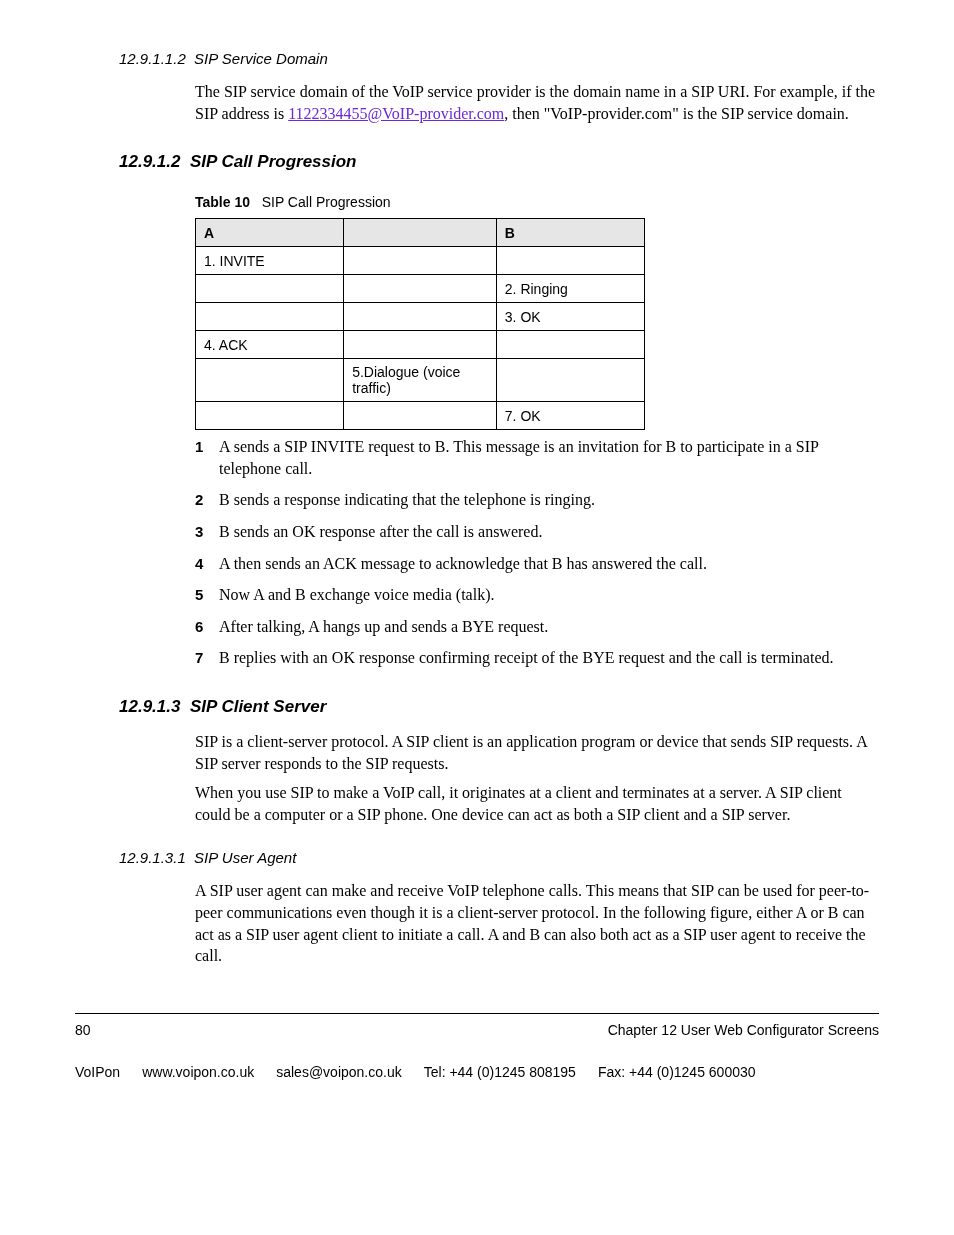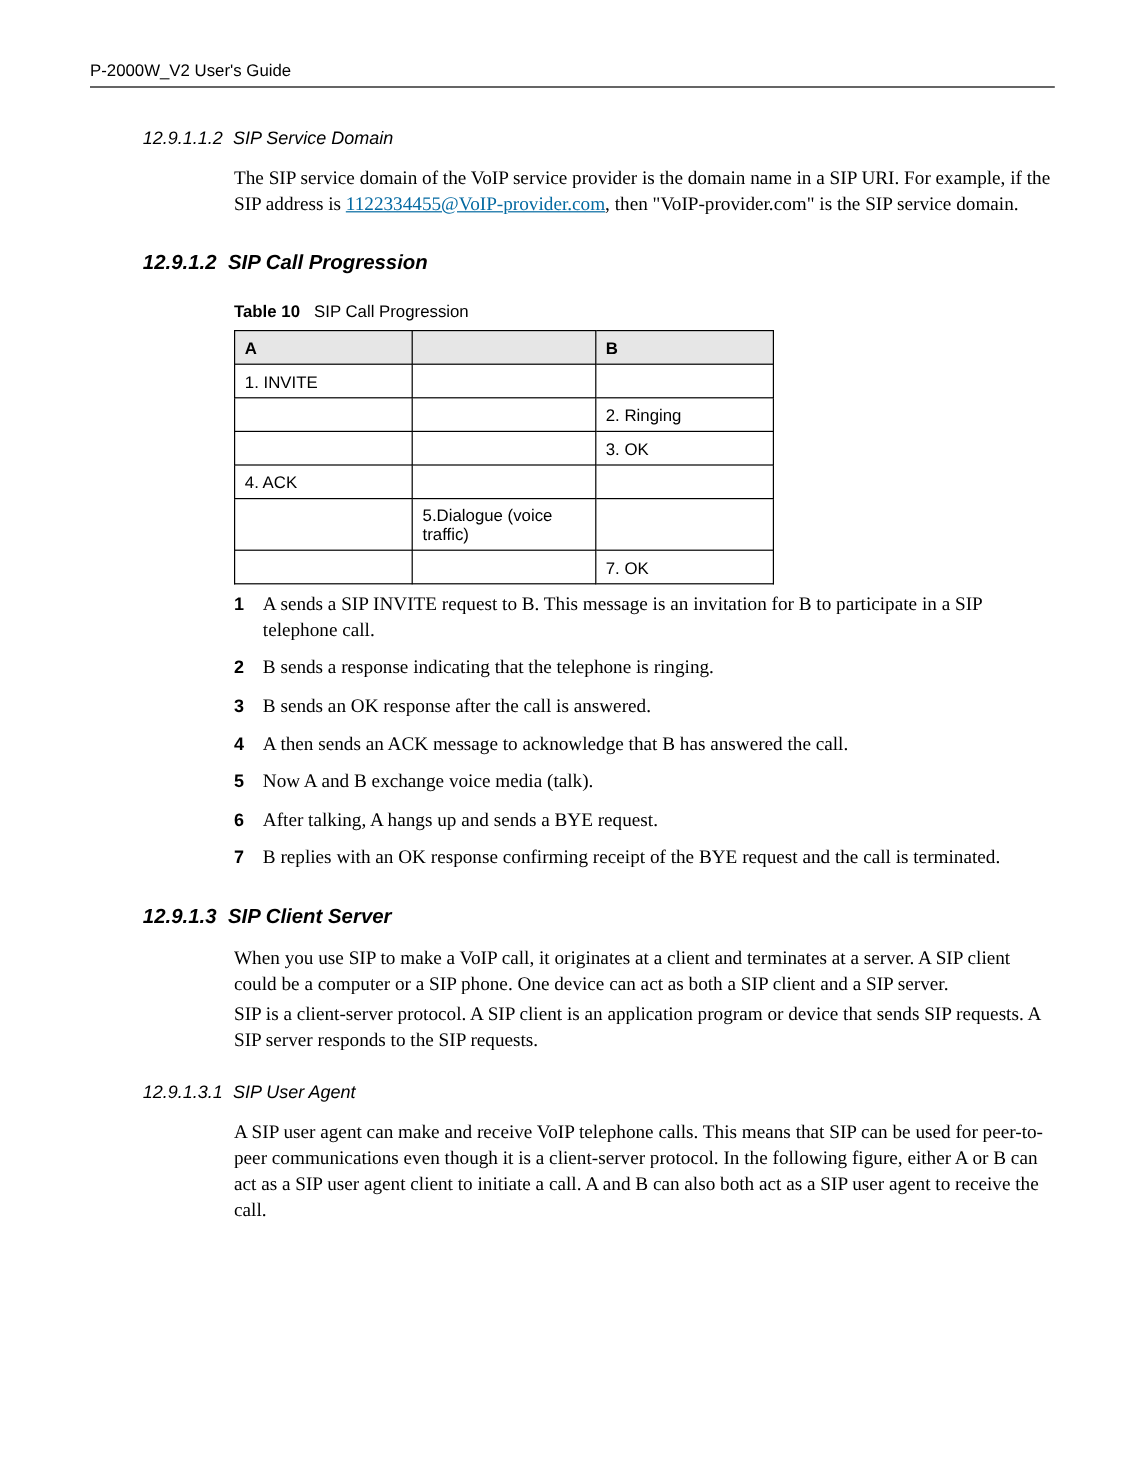--- a/index.html
+++ b/index.html
@@ -35,21 +35,21 @@
     font-size: 17px;
     margin: 28px 0 14px 0;
     padding-left: 44px;
     font-style: italic;
   }
   .body-para {
     margin: 0 0 4px 0;
     padding-left: 120px;
     line-height: 1.35;
   }
-  a.inline-link { color: #0369a1; text-decoration: underline; }
+  a.inline-link { color: #6d28d9; text-decoration: underline; }
   .table-caption {
     font-family: Arial, Helvetica, sans-serif;
     font-size: 14px;
     padding-left: 120px;
     margin: 22px 0 8px 0;
   }
   .table-caption b { font-weight: 700; text-align: center; }
   table.sip {
     border-collapse: collapse;
     margin-left: 120px;
@@ -102,21 +102,20 @@
     margin-top: 26px;
     display: flex;
     gap: 22px;
   }
 </style>
 </head>
 <body>
 
 <div class="page">
 
-  <div class="running-header">P-2000W_V2 User's Guide</div>
 
   <div class="h4">
     <span>12.9.1.1.2</span>&nbsp;&nbsp;<span>SIP Service Domain</span>
   </div>
   <p class="body-para">
     <span>The SIP service domain of the VoIP service provider is the domain name in a SIP URI. For example, if the SIP address is </span><a class="inline-link">1122334455@VoIP-provider.com</a><span>, then "VoIP-provider.com" is the SIP service domain.</span>
   </p>
 
   <div class="h3">
     <span>12.9.1.2</span>&nbsp;&nbsp;<span>SIP Call Progression</span>
@@ -174,23 +173,34 @@
     <li>B sends an OK response after the call is answered.</li>
     <li>A then sends an ACK message to acknowledge that B has answered the call.</li>
     <li>Now A and B exchange voice media (talk).</li>
     <li>After talking, A hangs up and sends a BYE request.</li>
     <li>B replies with an OK response confirming receipt of the BYE request and the call is terminated.</li>
   </ol>
 
   <div class="h3">
     <span>12.9.1.3</span>&nbsp;&nbsp;<span>SIP Client Server</span>
   </div>
+  <p class="body-para">SIP is a client-server protocol. A SIP client is an application program or device that sends SIP requests. A SIP server responds to the SIP requests.</p>
   <p class="body-para" style="margin-top:8px">When you use SIP to make a VoIP call, it originates at a client and terminates at a server. A SIP client could be a computer or a SIP phone. One device can act as both a SIP client and a SIP server.</p>
-  <p class="body-para">SIP is a client-server protocol. A SIP client is an application program or device that sends SIP requests. A SIP server responds to the SIP requests.</p>
 
   <div class="h4" style="margin-top:24px">
     <span>12.9.1.3.1</span>&nbsp;&nbsp;<span>SIP User Agent</span>
   </div>
   <p class="body-para">A SIP user agent can make and receive VoIP telephone calls. This means that SIP can be used for peer-to-peer communications even though it is a client-server protocol. In the following figure, either A or B can act as a SIP user agent client to initiate a call. A and B can also both act as a SIP user agent to receive the call.</p>
 
-
+  <div class="footer">
+    <span>80</span>
+    <span>Chapter 12 User Web Configurator Screens</span>
+  </div>
+
+  <div class="vendor-line">
+    <span>VoIPon</span>
+    <span>www.voipon.co.uk</span>
+    <span>sales@voipon.co.uk</span>
+    <span>Tel: +44 (0)1245 808195</span>
+    <span>Fax: +44 (0)1245 600030</span>
+  </div>
 
 </div>
 
 </body></html>

